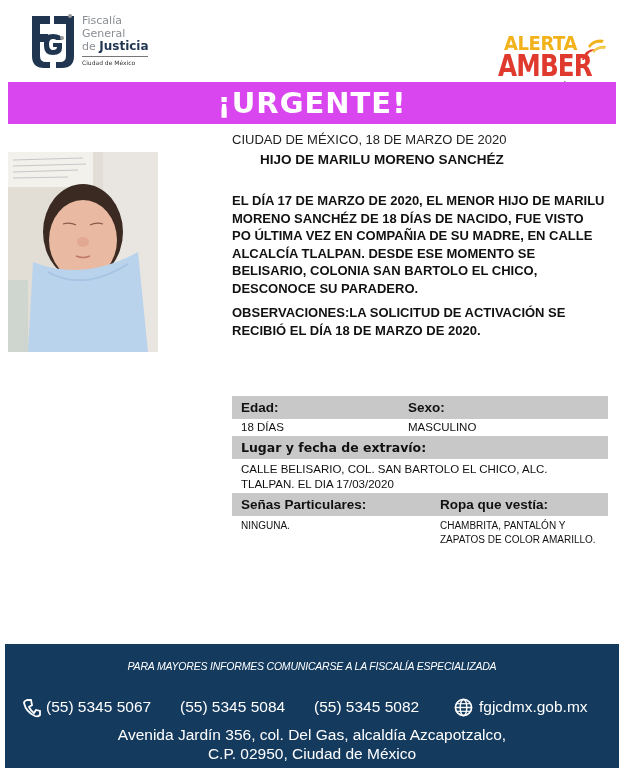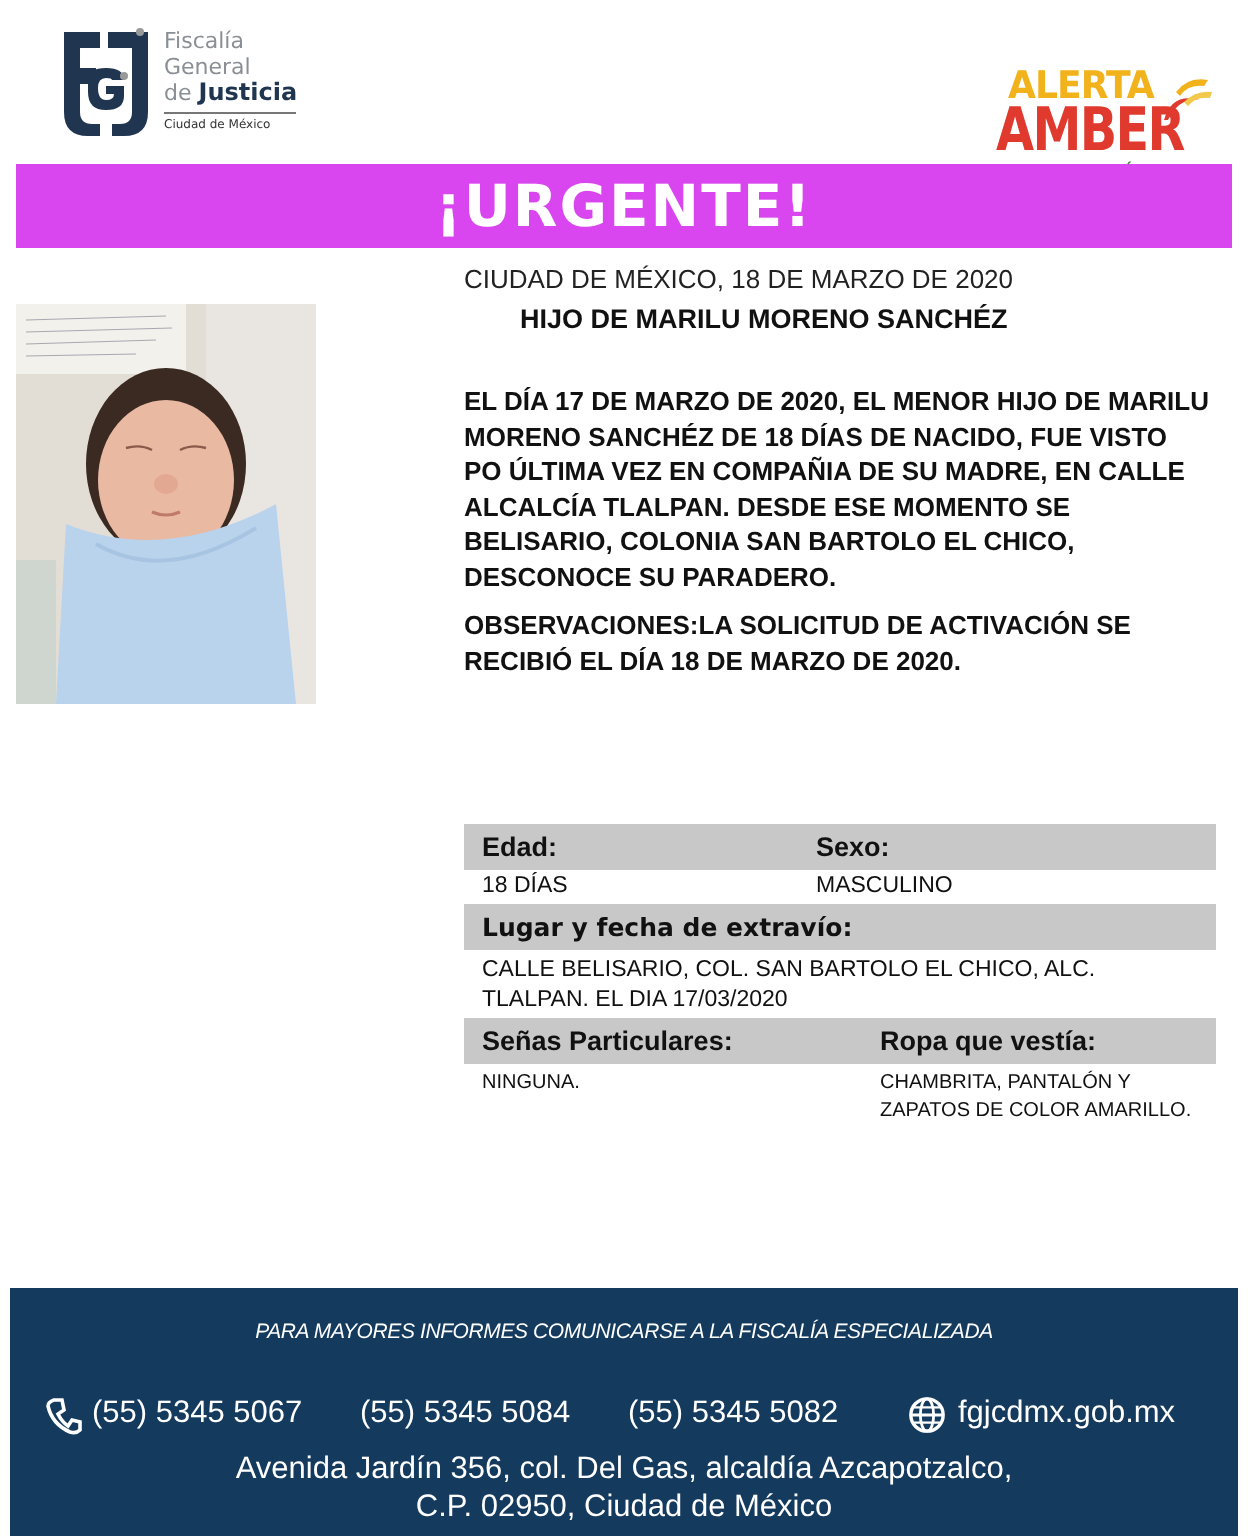--- a/index.html
+++ b/index.html
@@ -19,21 +19,21 @@
 
   .banner { position: absolute; left: 8px; top: 82px; width: 608px; height: 42px; background: #d946ef; color: #fff; text-align: center; font-family: "DejaVu Sans", sans-serif; font-weight: bold; font-size: 29px; line-height: 42px; letter-spacing: 1px; }
 
   .photo { position: absolute; left: 8px; top: 152px; width: 150px; height: 200px; overflow: hidden; background: #ddd8d0; }
 
   .date { position: absolute; left: 232px; top: 132px; font-size: 13px; color: #222; }
   .name { position: absolute; left: 232px; top: 152px; font-size: 13.5px; font-weight: bold; color: #111; padding-left: 28px; }
   .desc { position: absolute; left: 232px; top: 192px; width: 380px; font-size: 13px; font-weight: bold; line-height: 17.5px; color: #111; }
   .obs { position: absolute; left: 232px; top: 304px; width: 380px; font-size: 13px; font-weight: bold; line-height: 17.5px; color: #111; }
 
-  .table { position: absolute; left: 232px; top: 412px; width: 376px; }
+  .table { position: absolute; left: 232px; top: 396px; width: 376px; }
   .hrow { background: #c8c8c8; height: 23px; position: relative; font-weight: bold; font-size: 13.5px; color: #111; }
   .hrow span { position: absolute; top: 4px; }
   .vrow { position: relative; font-size: 11.5px; color: #111; }
   .vrow span { position: absolute; }
   .small { font-size: 10px; line-height: 14px; }
 
   .footer { position: absolute; left: 5px; top: 644px; width: 614px; height: 124px; background: #143a5e; color: #fff; text-align: center; }
   .f-line { position: absolute; left: 0; width: 100%; font-size: 10.5px; letter-spacing: -0.2px; font-style: italic; }
   .f-phones { position: absolute; left: 0; top: 54px; width: 100%; font-size: 15.5px; }
   .f-phones span { position: absolute; top: 0; }

